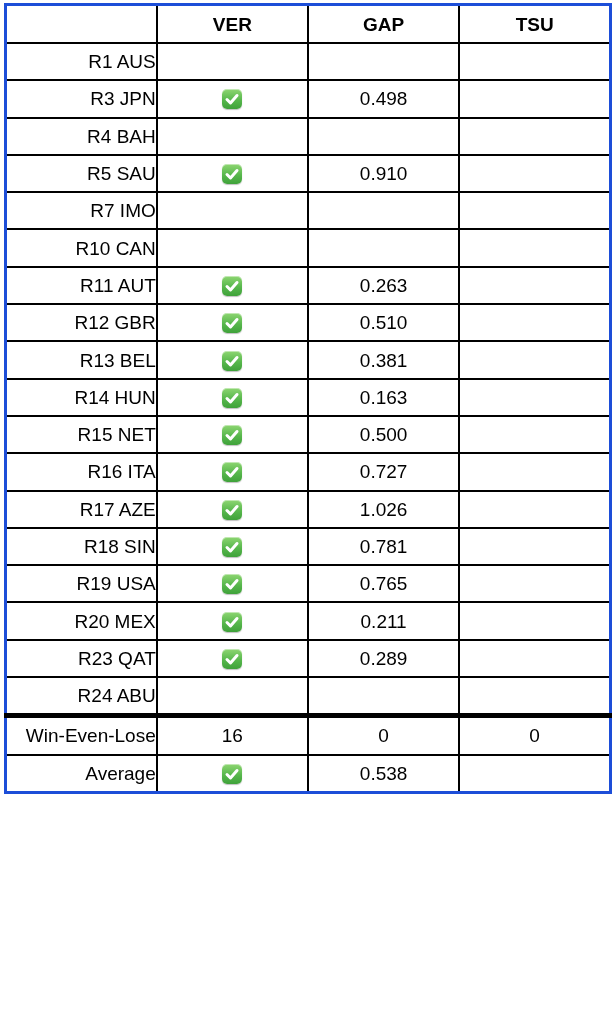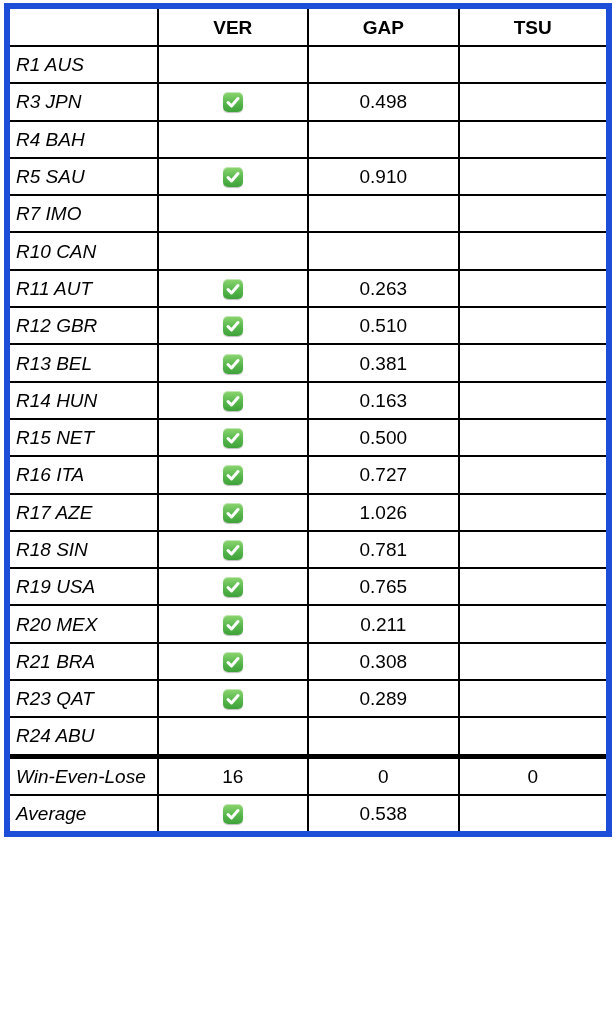--- a/index.html
+++ b/index.html
@@ -18,43 +18,42 @@
     background: #fff;
     overflow: hidden;
   }
   table.results {
     position: absolute;
     left: 4px;
     top: 3px;
     width: 608px;
     border-collapse: collapse;
     table-layout: fixed;
-    border: 6px solid #1d4ed8;
+    border: 3px solid #1d4ed8;
   }
   table.results col { width: 25%; }
   th, td {
     border: 2px solid #000;
     font-size: 19px;
     line-height: 1;
     padding: 0;
     background: #fff;
     overflow: hidden;
     white-space: nowrap;
   }
   thead th {
     height: 36px;
     font-weight: bold;
     text-align: center;
   }
   tbody td { height: 35.3px; }
   td.label-cell {
-    text-align: left;
+    text-align: right;
     padding-left: 6px;
     font-weight: normal;
-    font-style: italic;
   }
   td.value-cell { text-align: center; }
   tr.thick-top td { border-top: 5px solid #000; }
   .check {
     display: inline-block;
     width: 20px;
     height: 20px;
     border-radius: 5px;
     background: linear-gradient(180deg, #8ed672 0%, #57b74c 55%, #3fa23a 100%);
     box-shadow: inset 0 1px 0 rgba(255,255,255,0.45), 0 1px 1px rgba(0,0,0,0.25);
@@ -208,28 +207,20 @@
         </tr>
         <tr>
           <td class="label-cell">R20 MEX</td>
           <td class="value-cell"><span class="check"><svg viewBox="0 0 20 20">
                 <path d="M5 10.5 L8.5 14 L15 6.5"></path>
               </svg></span></td>
           <td class="value-cell">0.211</td>
           <td class="value-cell"></td>
         </tr>
         <tr>
-          <td class="label-cell">R21 BRA</td>
-          <td class="value-cell"><span class="check"><svg viewBox="0 0 20 20">
-                <path d="M5 10.5 L8.5 14 L15 6.5"></path>
-              </svg></span></td>
-          <td class="value-cell">0.308</td>
-          <td class="value-cell"></td>
-        </tr>
-        <tr>
           <td class="label-cell">R23 QAT</td>
           <td class="value-cell"><span class="check"><svg viewBox="0 0 20 20">
                 <path d="M5 10.5 L8.5 14 L15 6.5"></path>
               </svg></span></td>
           <td class="value-cell">0.289</td>
           <td class="value-cell"></td>
         </tr>
         <tr>
           <td class="label-cell">R24 ABU</td>
           <td class="value-cell"></td>

